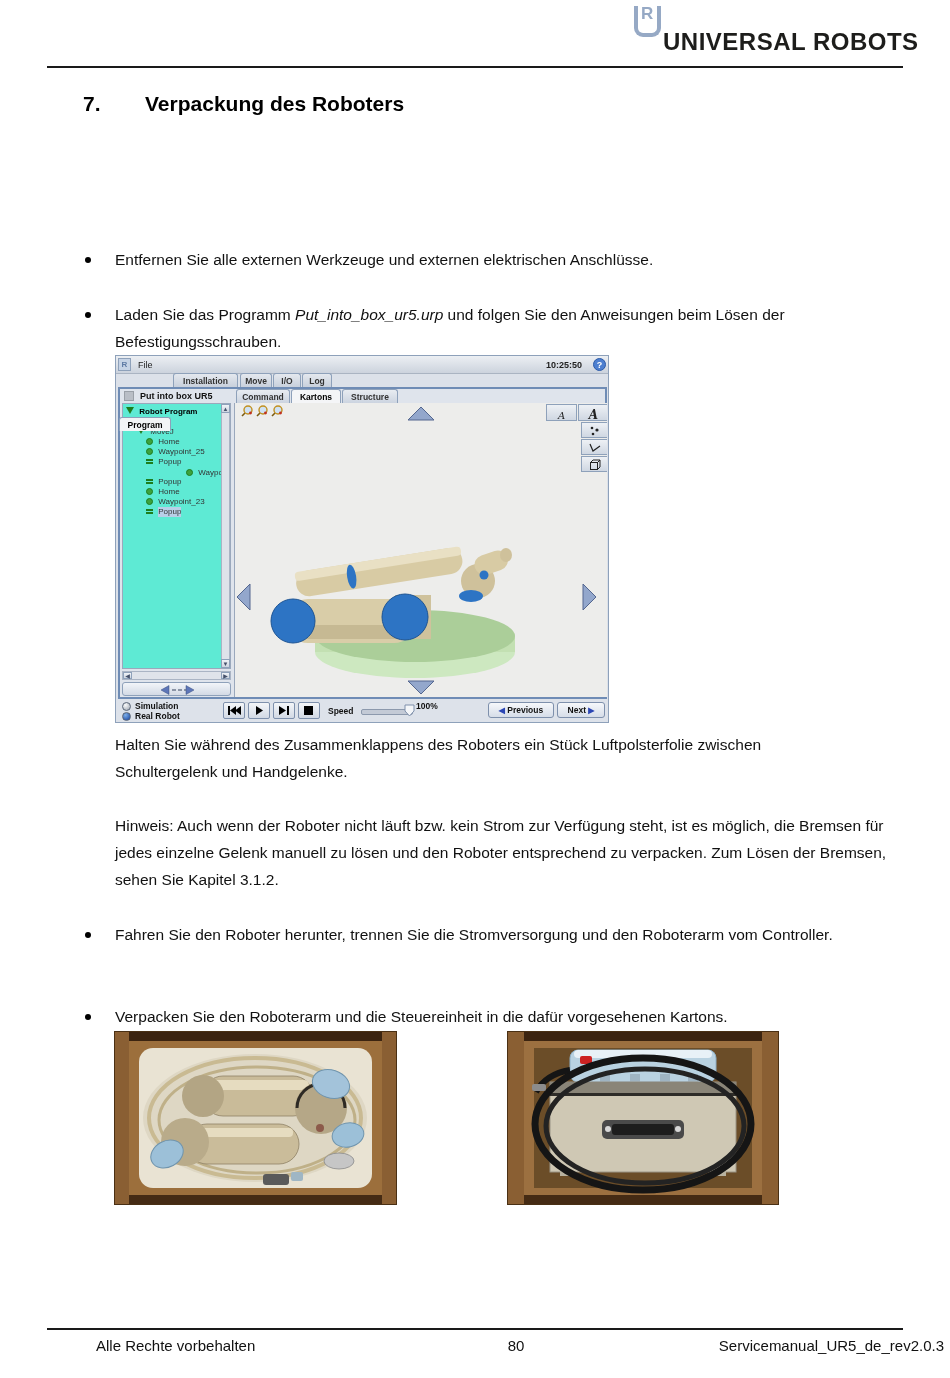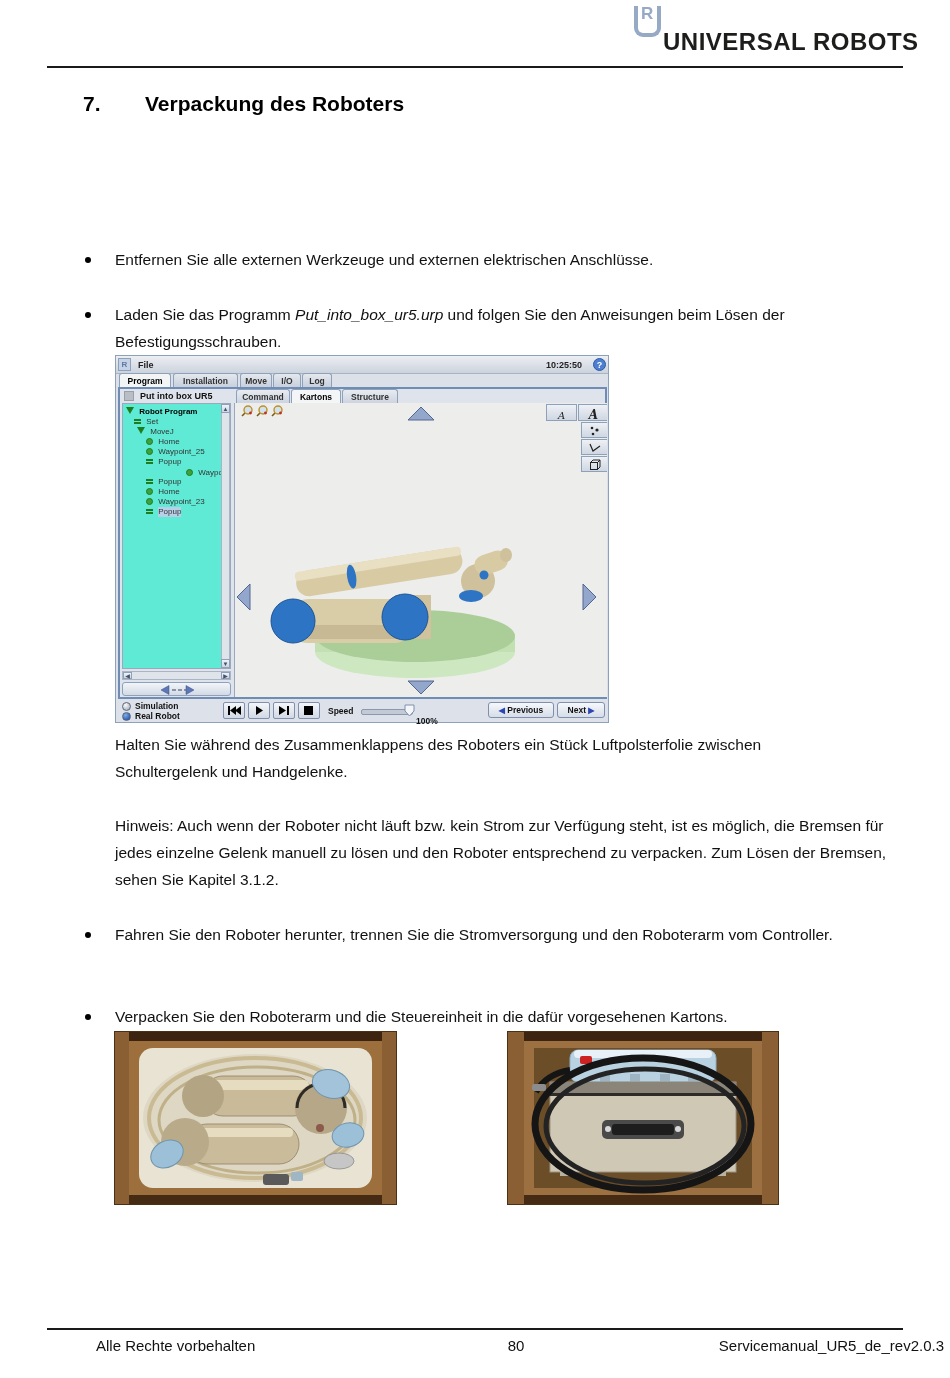--- a/index.html
+++ b/index.html
@@ -20,30 +20,30 @@
   .ur-mark { width:27px; height:31px; border:4px solid #96a9c5; border-top:none;
              border-radius:0 0 9px 9px; box-sizing:border-box; position:relative; }
   .ur-mark .r { position:absolute; top:-2px; left:3px; font-size:17px; font-weight:bold;
                 color:#96a9c5; font-family:"Liberation Sans",sans-serif; }
 
   
   .ps { width:494px; height:368px; background:#dce1e9; border:1px solid #8ea1ba;
         box-sizing:border-box; font-family:"Liberation Sans",sans-serif; }
   .ps .titlebar { position:absolute; left:0; top:0; width:100%; height:17px;
         background:linear-gradient(#eceff3,#ccd3dd); border-bottom:1px solid #aab4c2; }
-  .ps-file { font-size:9px; font-weight:bold; color:#222; }
+  .ps-file { font-size:9px; font-weight:normal; color:#222; }
   .ps-clock { font-size:9px; font-weight:bold; color:#222; }
   .help-circle { width:13px; height:13px; border-radius:50%; background:#4d7fd0;
         border:1px solid #2c5aa8; color:#fff; font-size:9px; font-weight:bold;
         text-align:center; line-height:13px; box-sizing:border-box; }
   .ps-tab { position:absolute; top:17px; height:14px; background:linear-gradient(#e4e8ee,#c8d0dc);
         border:1px solid #8ea1ba; border-bottom:none; border-radius:3px 3px 0 0;
         font-size:8.5px; font-weight:bold; color:#333; text-align:center; line-height:14px;
         box-sizing:border-box; }
-  .ps-tab.active { background:#f2f4f6; color:#000; z-index:2; }
+  .ps-tab.active { background:#f2f4f6; color:#000; z-index:2;margin-top:44px; }
   .ps-main { position:absolute; left:2px; top:31px; width:489px; height:312px;
         border:2px solid #6f8cb5; background:#dfe4ec; box-sizing:border-box; }
   .ps-subtab { position:absolute; top:0px; height:14px; background:linear-gradient(#e8ecf1,#ccd4e0);
         border:1px solid #8ea1ba; border-bottom:none; border-radius:3px 3px 0 0;
         font-size:8.5px; font-weight:bold; color:#333; text-align:center; line-height:14px;
         box-sizing:border-box; }
   .ps-subtab.active { background:#f4f5f7; color:#000; }
   .prog-name { font-size:9px; font-weight:bold; color:#111; }
   .disk-icon { width:10px; height:10px; background:#b9bec6; border:1px solid #9aa0a8;
         box-sizing:border-box; }
@@ -293,21 +293,21 @@
         <svg width="20" height="15" viewBox="0 0 20 15">
           <rect x="5" y="3" width="9" height="9" fill="#000"></rect>
           </svg></div>
 
       <div class="abs ps-small-label" style="left:212px; top:7px;">Speed</div>
       <div class="abs" style="left:245px; top:10px; width:50px; height:4px; background:#c3cad6;
            border:1px solid #8c99ad; border-radius:2px;"></div>
       <svg class="abs" style="left:288px; top:5px;" width="11" height="13" viewBox="0 0 11 13">
         <path d="M1,1 h9 v6 l-4.5,5 L1,7 Z" fill="#f4f6f9" stroke="#7e90ac" stroke-width="1"></path>
         </svg>
-      <div class="abs ps-small-label" style="left:300px; top:17px;text-align:center;">100%</div>
+      <div class="abs ps-small-label" style="left:300px; top:2px;text-align:center;">100%</div>
 
       <div class="nav-btn" style="left:372px; top:3px; width:66px;">
         <span class="arrow">◀ </span><span>Previous</span></div>
       <div class="nav-btn" style="left:441px; top:3px; width:48px;">
         <span>Next</span><span class="arrow"> ▶</span></div>
     </div>
   </div>
 
   <div class="abs body-text" style="left:115px; top:731px; width:740px;">Halten Sie während des Zusammenklappens des Roboters ein Stück Luftpolsterfolie zwischen Schultergelenk und Handgelenke.</div>
   <div class="abs body-text" style="left:115px; top:812px; width:790px;">Hinweis: Auch wenn der Roboter nicht läuft bzw. kein Strom zur Verfügung steht, ist es möglich, die Bremsen für jedes einzelne Gelenk manuell zu lösen und den Roboter entsprechend zu verpacken. Zum Lösen der Bremsen, sehen Sie Kapitel 3.1.2.</div>

